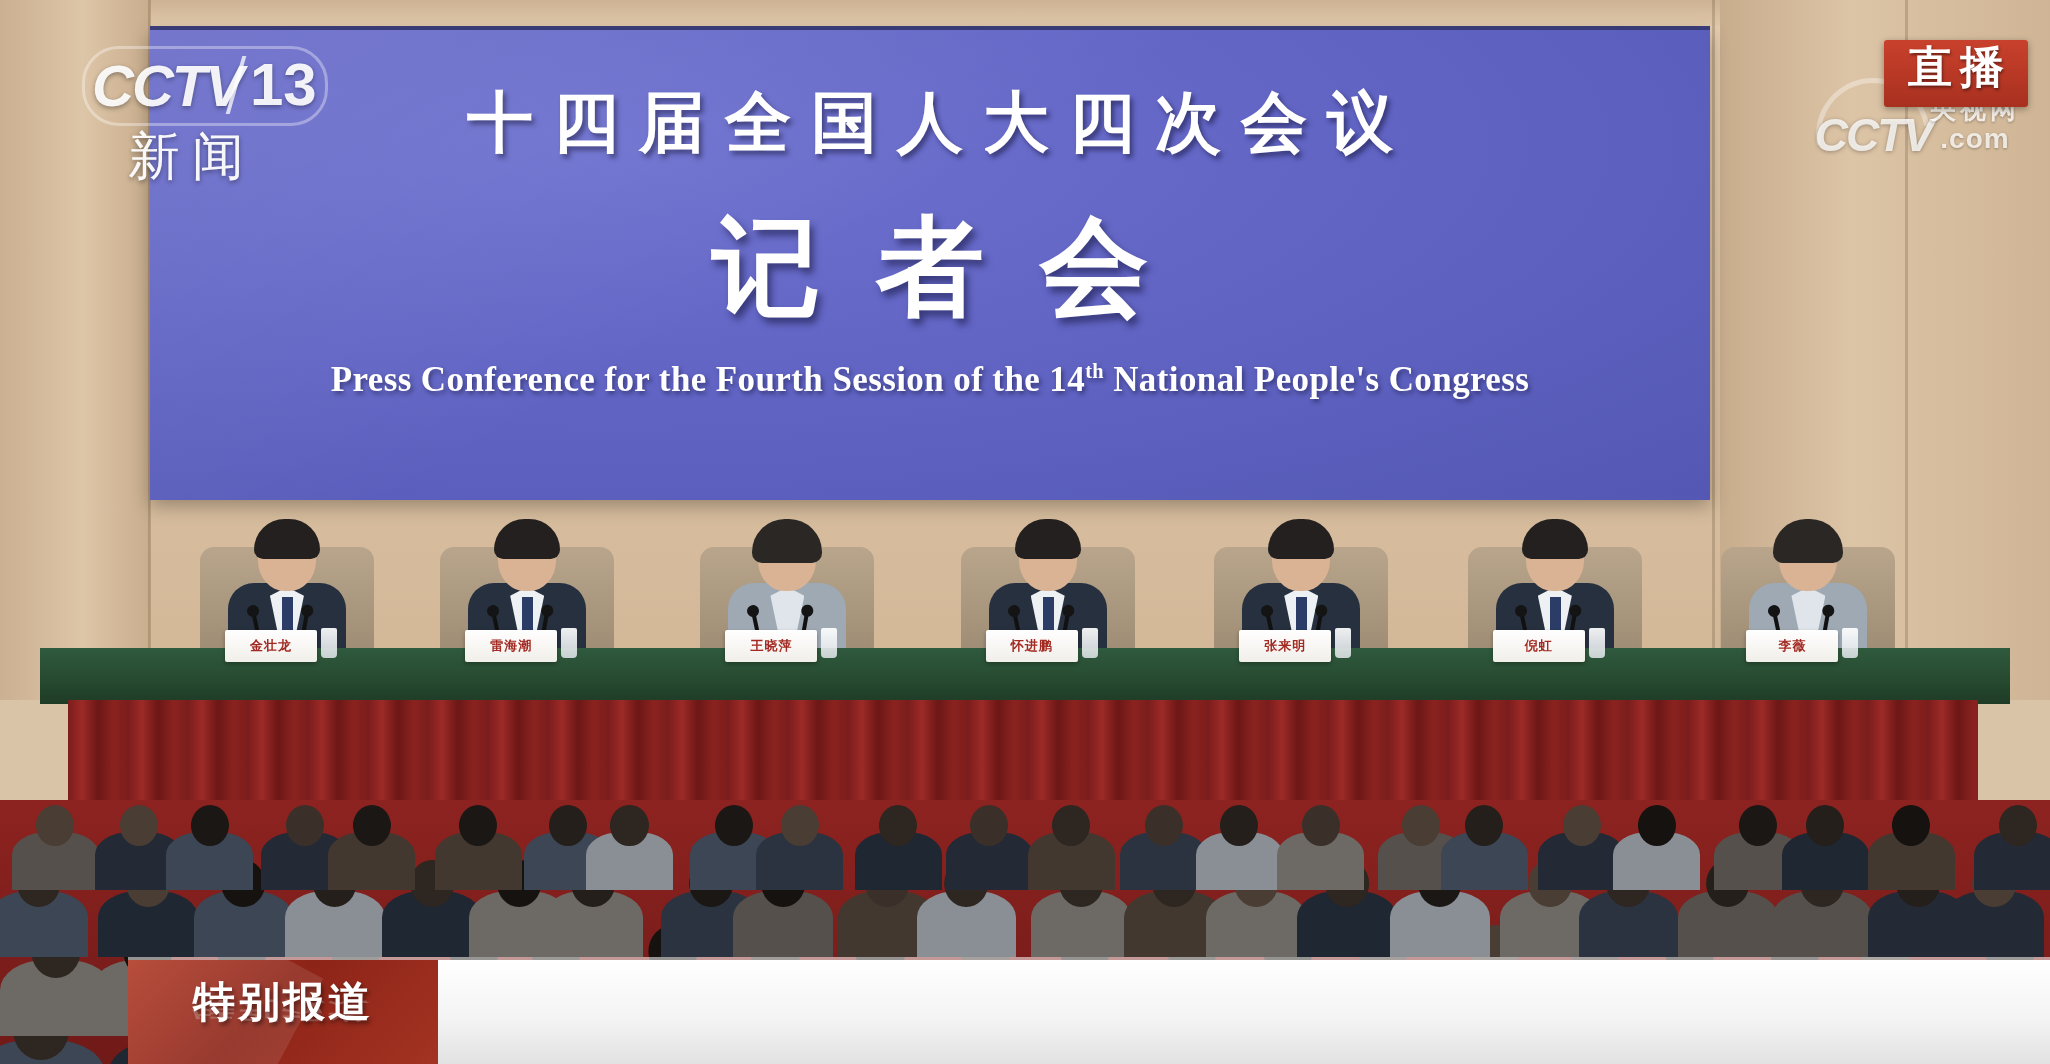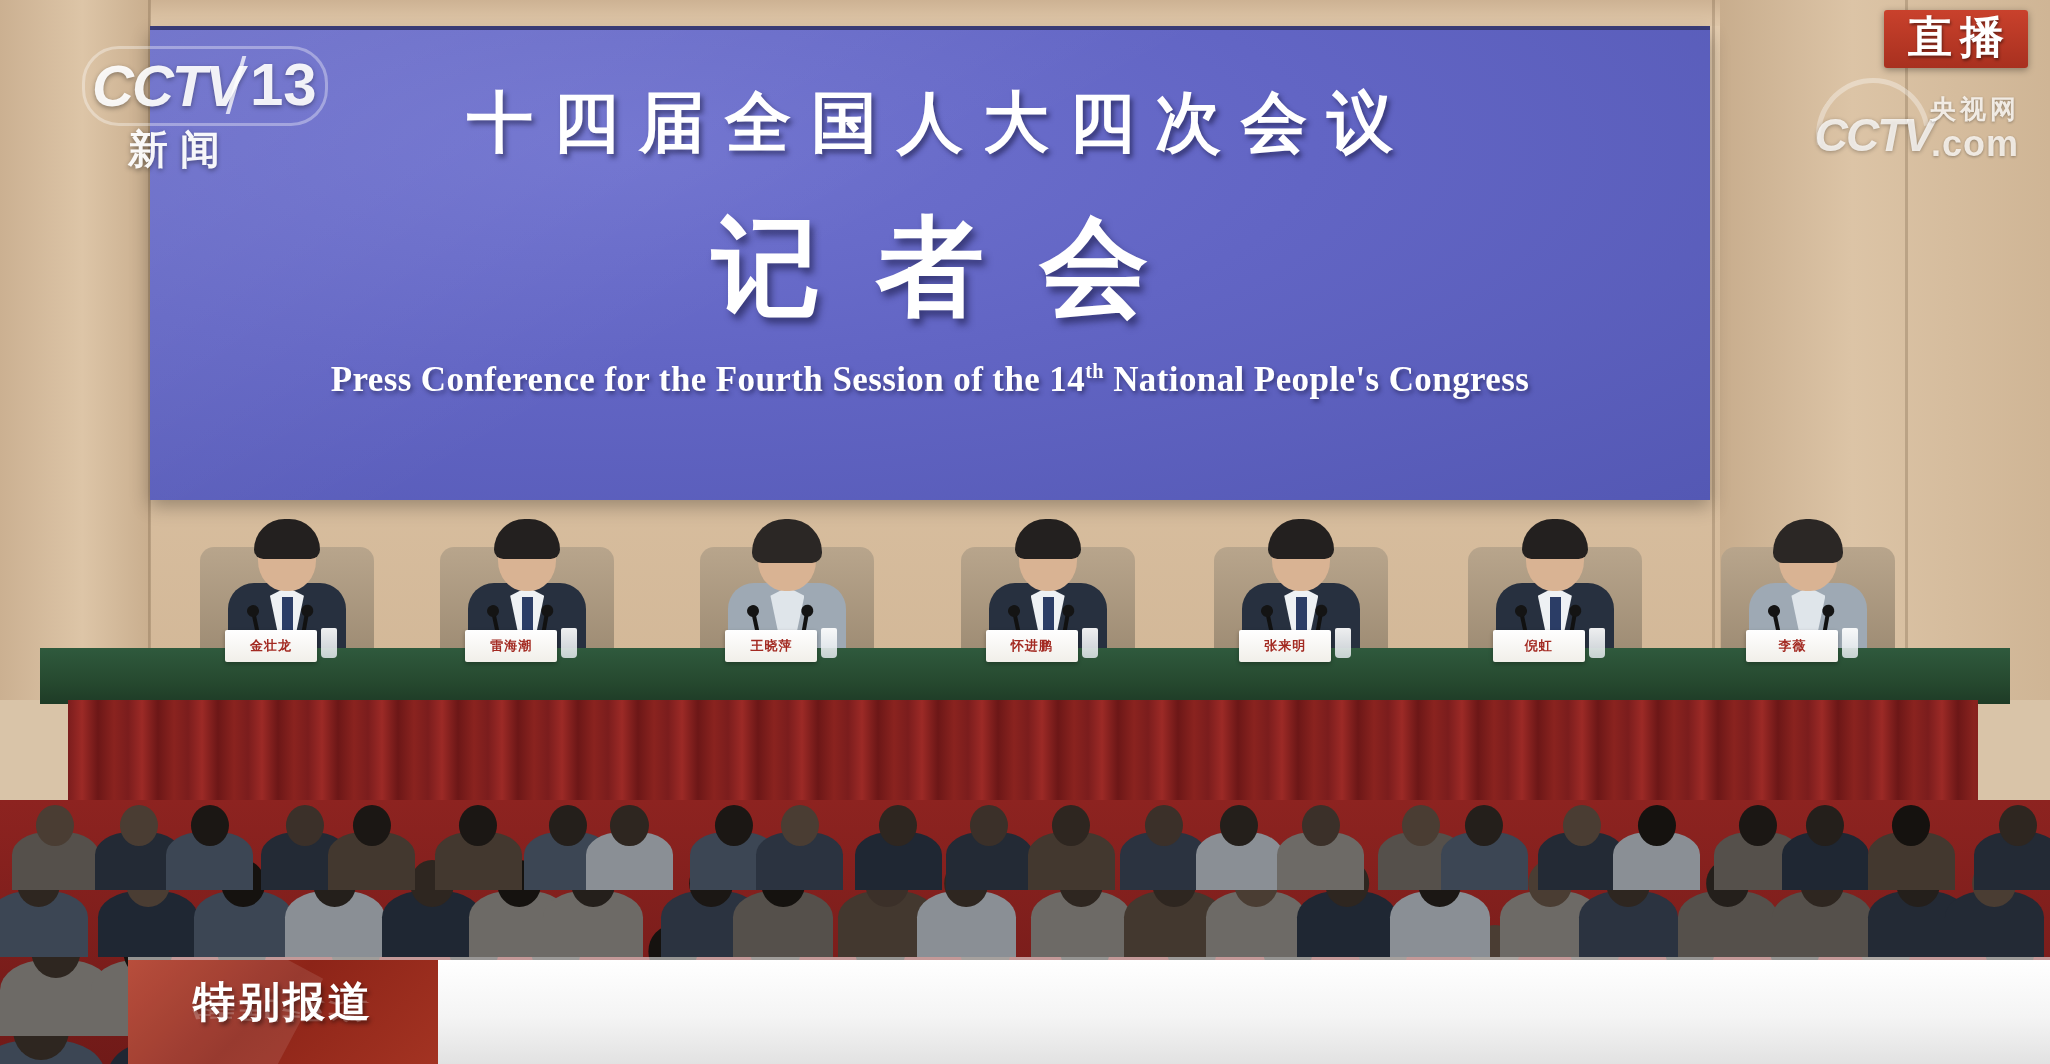--- a/index.html
+++ b/index.html
@@ -158,32 +158,32 @@
     position: absolute;
     left: -10px; top: -6px;
     width: 240px; height: 74px;
     border: 3px solid rgba(255,255,255,0.35);
     border-radius: 37px;
   }
   .logo-bug .news-label {
     position: absolute;
     left: 36px; top: 70px;
     font-family: "Liberation Serif", serif;
-    font-size: 40px;
-    font-weight: 700;
+    font-size: 52px;
+    font-weight: 400;
     color: rgba(255,255,255,0.95);
     letter-spacing: 12px;
     text-shadow: 0 2px 5px rgba(0,0,0,0.4);
   }
 
   
   .live-badge {
     position: absolute;
-    right: 22px; top: 10px;
-    padding: 6px 16px 8px 16px;
+    right: 22px; top: 40px;
+    padding: 6px 16px 17px 16px;
     background: linear-gradient(180deg, #c9412c 0%, #a8301f 100%);
     border-radius: 3px;
     z-index: 40;
     box-shadow: 0 2px 7px rgba(0,0,0,0.35);
   }
   .live-badge .live-text {
     font-family: "Liberation Serif", serif;
     font-size: 44px;
     font-weight: 700;
     color: #ffffff;
@@ -202,21 +202,21 @@
   .watermark .wm-cn {
     font-family: "Liberation Serif", serif;
     font-size: 26px;
     font-weight: 700;
     color: rgba(255,255,255,0.92);
     letter-spacing: 4px;
     text-shadow: 0 1px 3px rgba(0,0,0,0.4);
   }
   .watermark .wm-com {
     font-family: "Liberation Sans", sans-serif;
-    font-size: 36px;
+    font-size: 28px;
     font-weight: 700;
     color: rgba(255,255,255,0.90);
     letter-spacing: 1px;
     margin-top: -4px;
     text-shadow: 0 1px 3px rgba(0,0,0,0.4);
   }
   .wm-cctv {
     position: absolute;
     right: 118px; top: 108px;
     font-family: "Liberation Sans", sans-serif;

